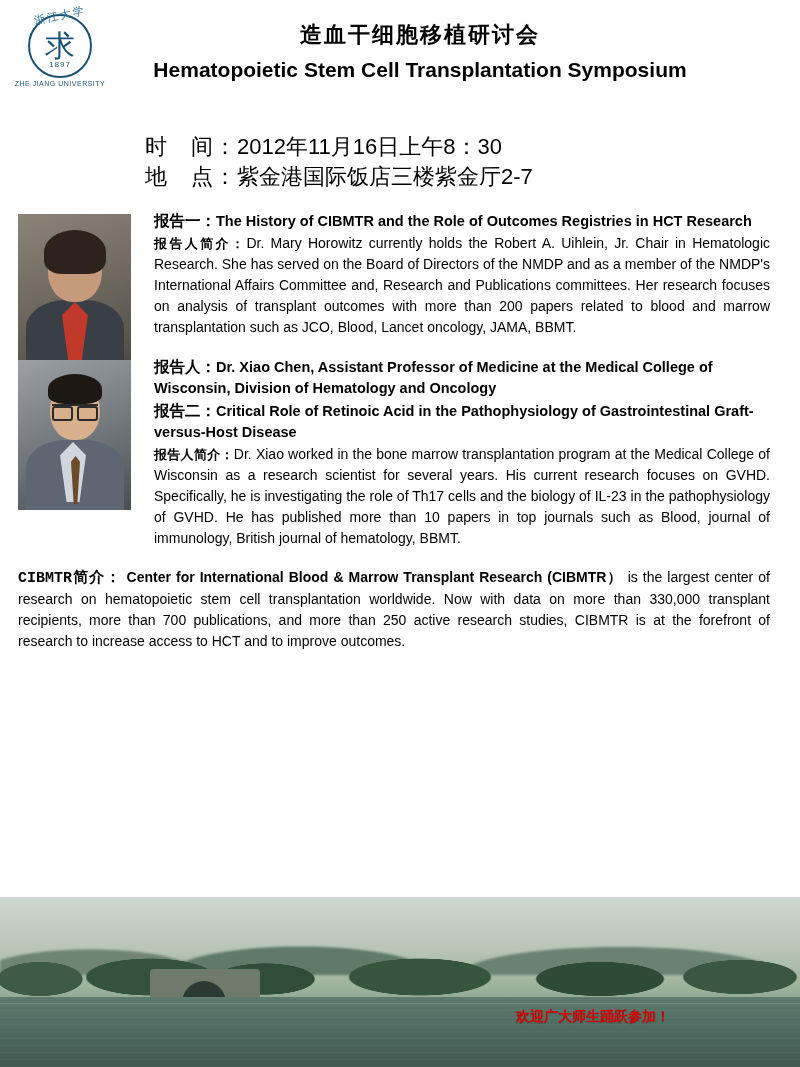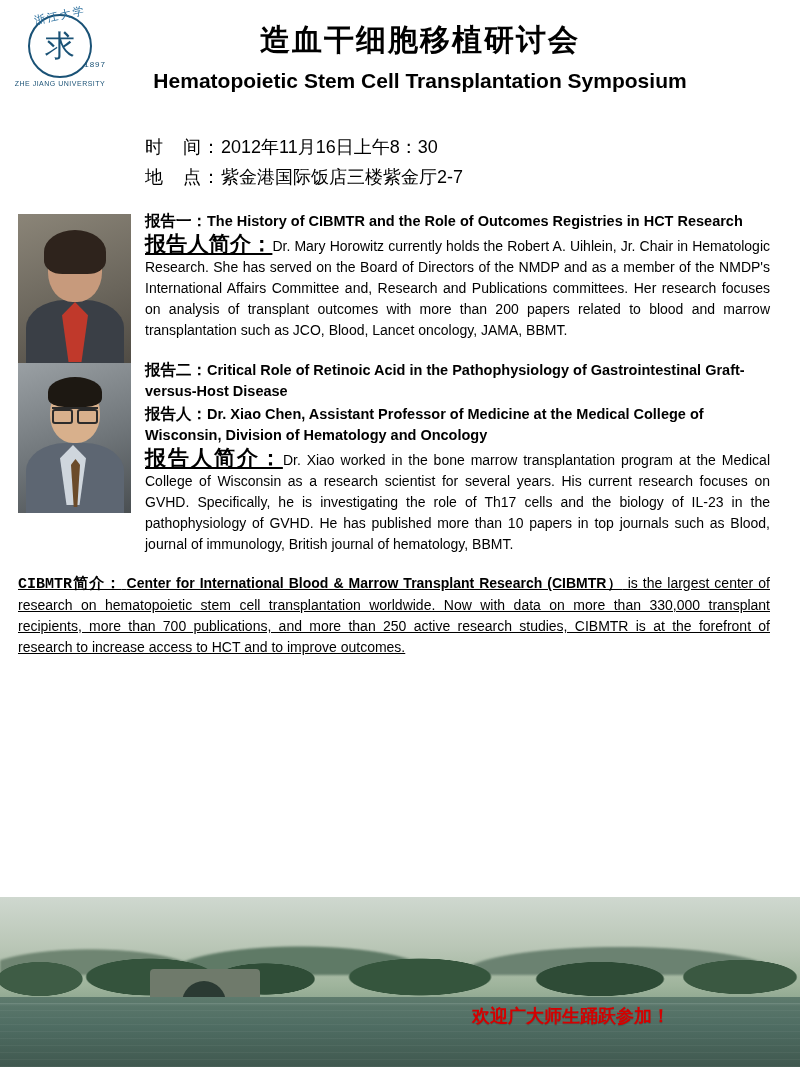--- a/index.html
+++ b/index.html
@@ -69,68 +69,69 @@
     color: #2a6f9e;
     letter-spacing: 2px;
     font-family: "Liberation Serif", serif;
     transform: rotate(-12deg);
   }
   .logo-year {
     position: absolute;
     left: 0;
     top: 52px;
     width: 92px;
-    text-align: right;
+    text-align: center;
     font-size: 8px;
     color: #1a5276;
     letter-spacing: 1px;
   }
   .logo-en {
     position: absolute;
     left: 0;
     top: 72px;
     width: 92px;
     text-align: center;
     font-size: 7px;
     color: #1a5276;
     letter-spacing: 0.5px;
   }
   .title-cn {
     text-align: center;
-    font-size: 30px;
+    font-size: 22px;
     font-weight: bold;
     letter-spacing: 2px;
     margin: 14px 0 0 40px;
     font-family: "Liberation Serif", serif;
   }
   .title-en {
     text-align: center;
     font-size: 21px;
     font-weight: bold;
     margin: 8px 0 0 40px;
   }
 
   
   .info {
     margin: 22px 0 0 145px;
-    font-size: 18px;
+    font-size: 22px;
     line-height: 30px;
   }
   .info-row {
     white-space: nowrap;
   }
   .info-label {
     letter-spacing: 1px;
   }
 
   
   .talk {
     position: relative;
     margin-top: 18px;
     min-height: 120px;
+    padding-left: 9px;
   }
   .portrait {
     position: absolute;
     left: 18px;
     top: 4px;
     width: 113px;
     height: 155px;
     overflow: hidden;
     background: #6d6a60;
   }
@@ -235,31 +236,29 @@
     font-size: 15.5px;
   }
   .bio {
     font-size: 14px;
     line-height: 21px;
     text-align: justify;
     text-justify: inter-word;
   }
   .bio .cn-label {
     font-weight: bold;
-    font-size: 21px;
-    text-decoration: underline;
+    font-size: 13px;
   }
 
   
   .cibmtr {
     margin: 18px 30px 0 18px;
     font-size: 14px;
     line-height: 21px;
     text-align: justify;
-    text-decoration: underline;
   }
   .cibmtr .cn-label {
     font-weight: bold;
     font-size: 15px;
     font-family: "Liberation Mono", monospace;
   }
   .cibmtr .strong {
     font-weight: bold;
   }
 
@@ -339,21 +338,21 @@
       linear-gradient(180deg, rgba(255,255,255,0.10) 0px, rgba(255,255,255,0) 3px),
       repeating-linear-gradient(180deg, rgba(255,255,255,0.045) 0px, rgba(255,255,255,0.045) 1px, rgba(0,0,0,0) 1px, rgba(0,0,0,0) 7px);
   }
   .footer-text {
     position: absolute;
     right: 130px;
     bottom: 30px;
     text-align: left;
     color: #d40000;
     font-weight: bold;
-    font-size: 18px;
+    font-size: 14px;
     line-height: 42px;
     text-shadow: 0 1px 1px rgba(0,0,0,0.15);
   }
   .footer-text div { white-space: nowrap; }
 </style>
 </head>
 <body>
 
 <div class="poster">
 
@@ -404,24 +403,24 @@
       <div class="tie"></div>
       <div class="head b2"></div>
       <div class="hair b2"></div>
       <div class="glasses">
         <div class="glass-l"></div>
         <div class="glass-r"></div>
       </div>
     </div>
     <div class="talk-body">
       <div class="line-head">
+        <span class="cn">报告人：</span><span>Dr. Xiao Chen, Assistant Professor of Medicine at the Medical College of Wisconsin, Division of  Hematology and Oncology</span>
+      </div>
+      <div class="line-head">
         <span class="cn">报告二：</span><span>Critical Role of Retinoic Acid in the Pathophysiology of Gastrointestinal Graft-versus-Host Disease</span>
-      </div>
-      <div class="line-head">
-        <span class="cn">报告人：</span><span>Dr. Xiao Chen, Assistant Professor of Medicine at the Medical College of Wisconsin, Division of  Hematology and Oncology</span>
       </div>
       <div class="bio">
         <span class="cn-label">报告人简介：</span><span>Dr. Xiao worked in the bone marrow transplantation program at the Medical College of Wisconsin as a research scientist for several years. His current research focuses on GVHD. Specifically, he is investigating the role of Th17 cells and the biology of IL-23 in the pathophysiology of GVHD. He has published more than 10 papers in top journals such as Blood, journal of immunology, British journal of hematology, BBMT.</span>
       </div>
     </div>
   </div>
 
   <div class="cibmtr">
     <span class="cn-label">CIBMTR简介：</span>
     <span class="strong">Center for International Blood &amp; Marrow Transplant Research (CIBMTR）</span><span> is the largest center of research on hematopoietic stem cell transplantation worldwide. Now with data on more than 330,000 transplant recipients, more than 700 publications, and more than 250 active research studies, CIBMTR is at the forefront of research to increase access to HCT and to improve outcomes.</span>

